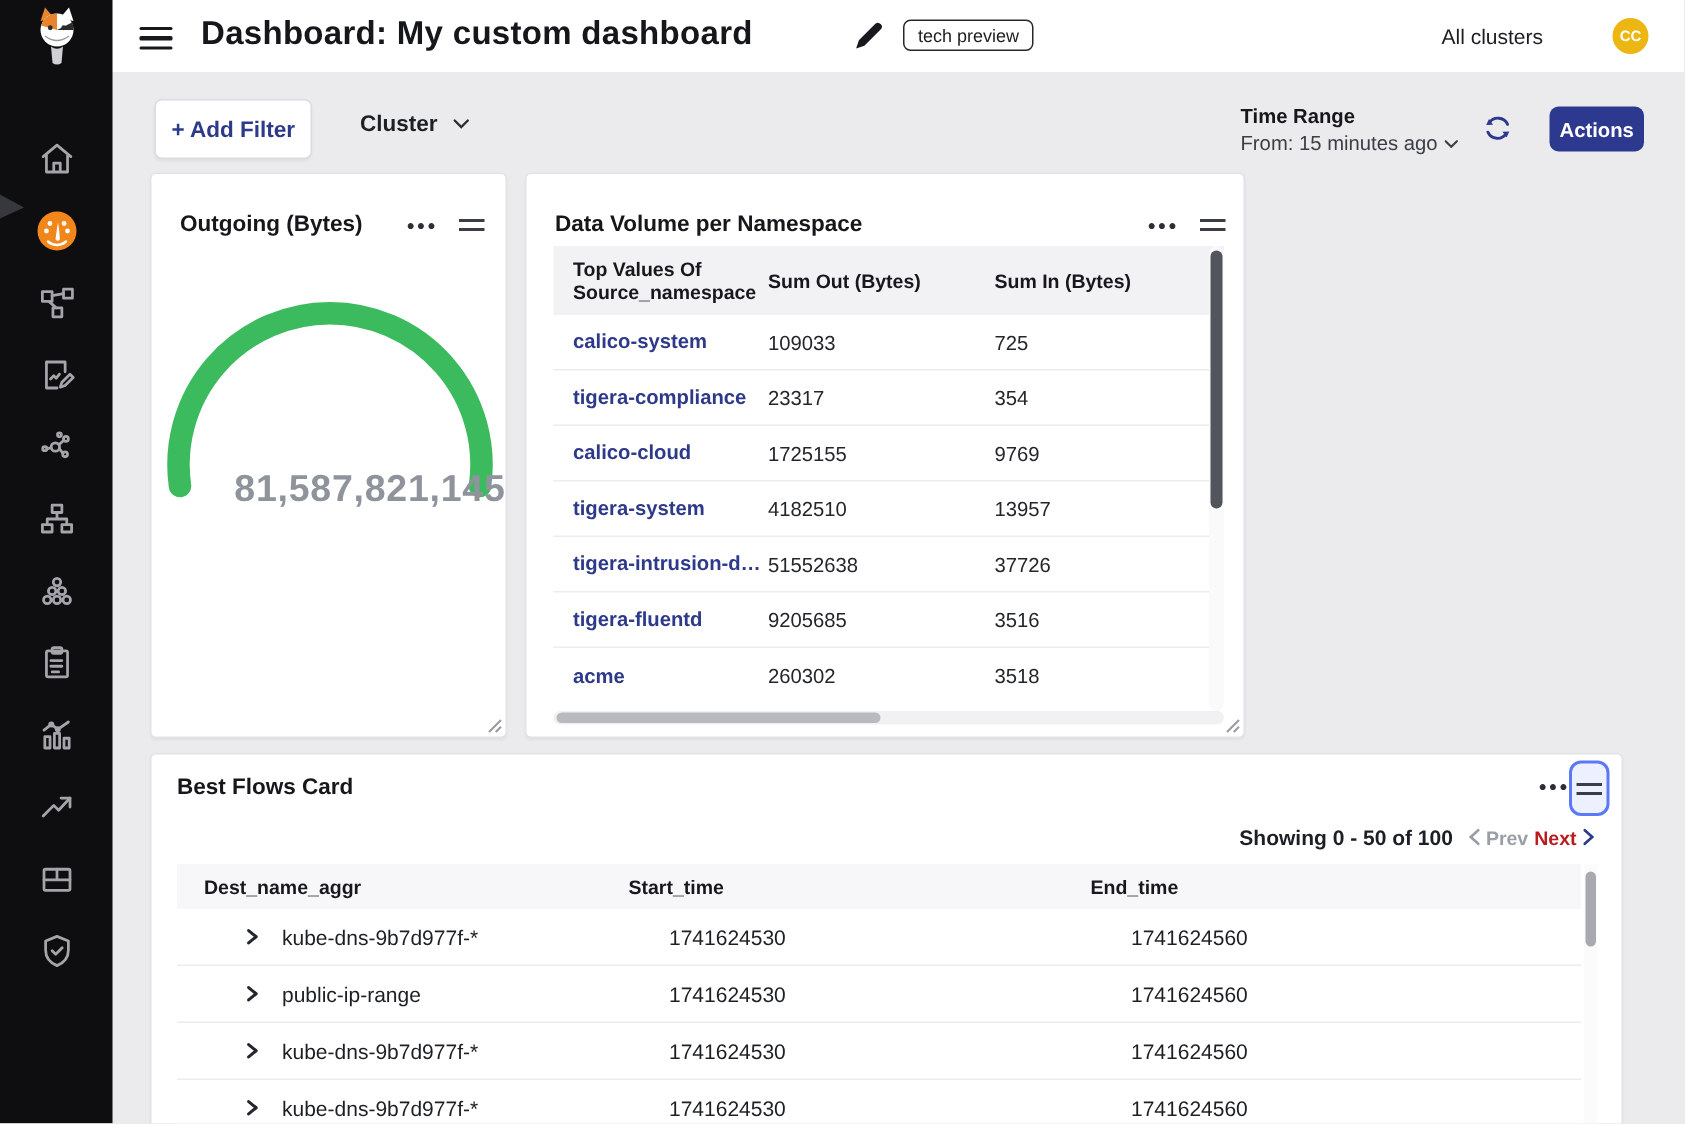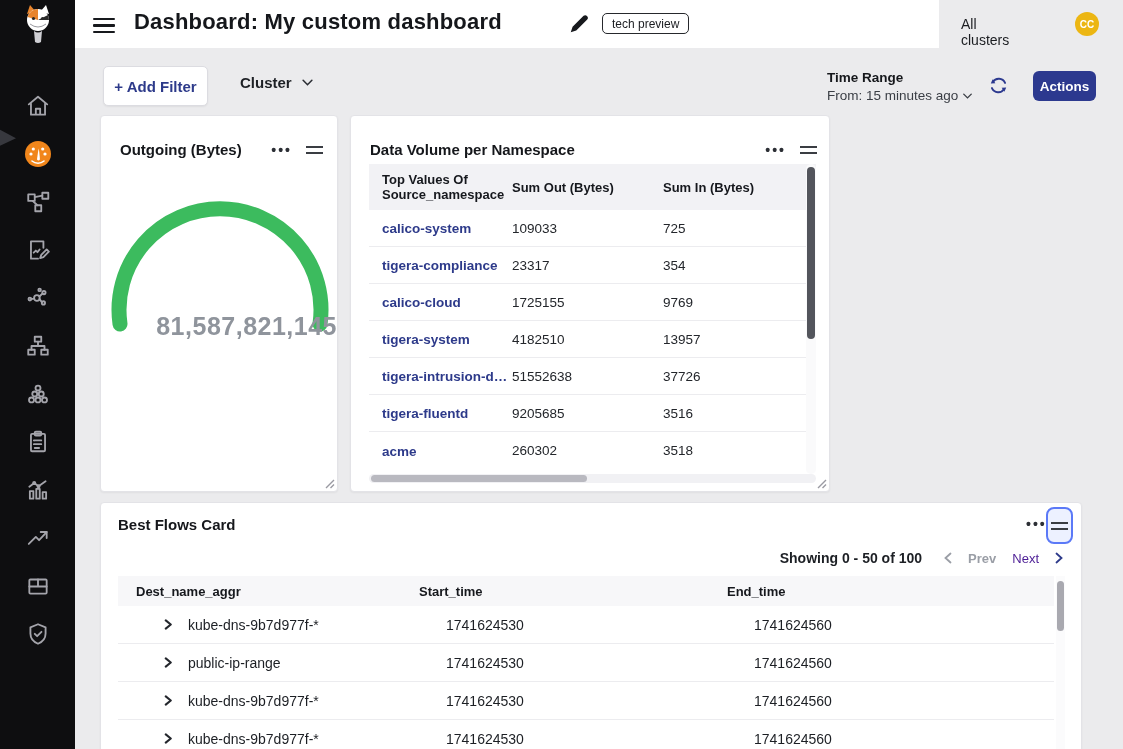--- a/index.html
+++ b/index.html
@@ -1,21 +1,21 @@
 <!DOCTYPE html>
 <html><head>
 <meta charset="utf-8">
 <style>
   * { margin:0; padding:0; box-sizing:border-box; }
   html,body { background:#ebebed; }
   .app { position:relative; width:1123px; height:749px; overflow:hidden;
          font-family:"Liberation Sans", sans-serif; background:#ebebed; }
 
   
-  .header { position:absolute; left:0; top:0; width:939px; height:48px; background:#ffffff; z-index:5; }
+  .header { position:absolute; left:0; top:0; width:1123px; height:48px; background:#ffffff; z-index:5; }
   .logo-block { position:absolute; left:0; top:0; width:75px; height:48px; background:#0e0e10;
                 display:flex; align-items:center; justify-content:center; }
   .hamburger { position:absolute; left:93px; top:14px; width:22px; height:20px; cursor:pointer; }
   .hamburger span { display:block; height:2.4px; background:#17191d; margin:4px 0; border-radius:1px; }
   .page-title { position:absolute; left:134px; top:9px; font-size:22px; font-weight:800; color:#15171b; letter-spacing:.2px; }
   .edit-icon { position:absolute; left:568px; top:13px; width:22px; height:22px; cursor:pointer; }
   .badge { position:absolute; left:602px; top:13px; height:21px; padding:2px 9px; border:1.4px solid #26282c;
            border-radius:5px; font-size:12px; color:#1b1d21; line-height:16px; background:#fff;text-align:center; }
   .all-clusters { position:absolute; left:961px; top:16px; font-size:14px; color:#1b1d21; cursor:pointer; }
   .avatar { position:absolute; left:1075px; top:12px; width:24px; height:24px; border-radius:50%;
@@ -74,24 +74,24 @@
   .dv-vscroll { position:absolute; left:455px; top:48px; width:10px; height:310px; background:#fafafb; border-radius:5px; }
   .dv-vthumb { position:absolute; left:1px; top:3px; width:8px; height:172px; background:#53555c; border-radius:4px; cursor:pointer; }
   .dv-hscroll { position:absolute; left:18px; top:358px; width:447px; height:9px; background:#f1f1f4; border-radius:5px; }
   .dv-hthumb { position:absolute; left:2px; top:1px; width:216px; height:7px; background:#b9b9c0; border-radius:4px; cursor:pointer; }
 
   .card-bf { left:100px; top:502px; width:982px; height:260px; }
   .bf-title { position:absolute; left:17px; top:13px; }
   .bf-dots { position:absolute; left:1026px; top:520px; z-index:6; }
   .bf-drag-focus { position:absolute; left:1046px; top:507px; width:27px; height:37px; border:2px solid #5b79f7;
                    border-radius:8px; background:#edf1ff; display:flex; align-items:center; justify-content:center; cursor:grab; }
-  .bf-pager { position:absolute; right:18px; top:47px; display:flex; align-items:center; gap:16px; }
+  .bf-pager { position:absolute; right:18px; top:47px; display:flex; align-items:center; gap:4px; }
   .bf-showing { font-size:14px; font-weight:700; color:#1c1f24; margin-right:6px; }
   .bf-prev { font-size:13px; font-weight:700; color:#9a9ea6; cursor:default; }
-  .bf-next { font-size:13px; font-weight:400; color:#4c1d95; cursor:pointer; }
+  .bf-next { font-size:13px; font-weight:700; color:#b91c1c; cursor:pointer; }
   .bf-table { position:absolute; left:17px; top:73px; width:936px; }
   .bf-hrow { height:30px; background:#f7f7f9; display:flex; align-items:center; }
   .bf-row { height:38px; display:flex; align-items:center; border-bottom:1px solid #ececef; background:#fff;justify-content:flex-end; }
   .bf-c1 { width:301px; padding-left:18px; display:flex; align-items:center; gap:14px; }
   .bf-c2 { width:308px; }
   .bf-c3 { width:300px; }
   .bf-h { font-size:13px; font-weight:800; color:#16181d; }
   .bf-cell { font-size:14px; color:#1c1f24; }
   .bf-chev { width:11px; height:11px; cursor:pointer; flex:none; }
   .bf-vscroll { position:absolute; left:955px; top:73px; width:9px; height:182px; background:#fbfbfc; }

